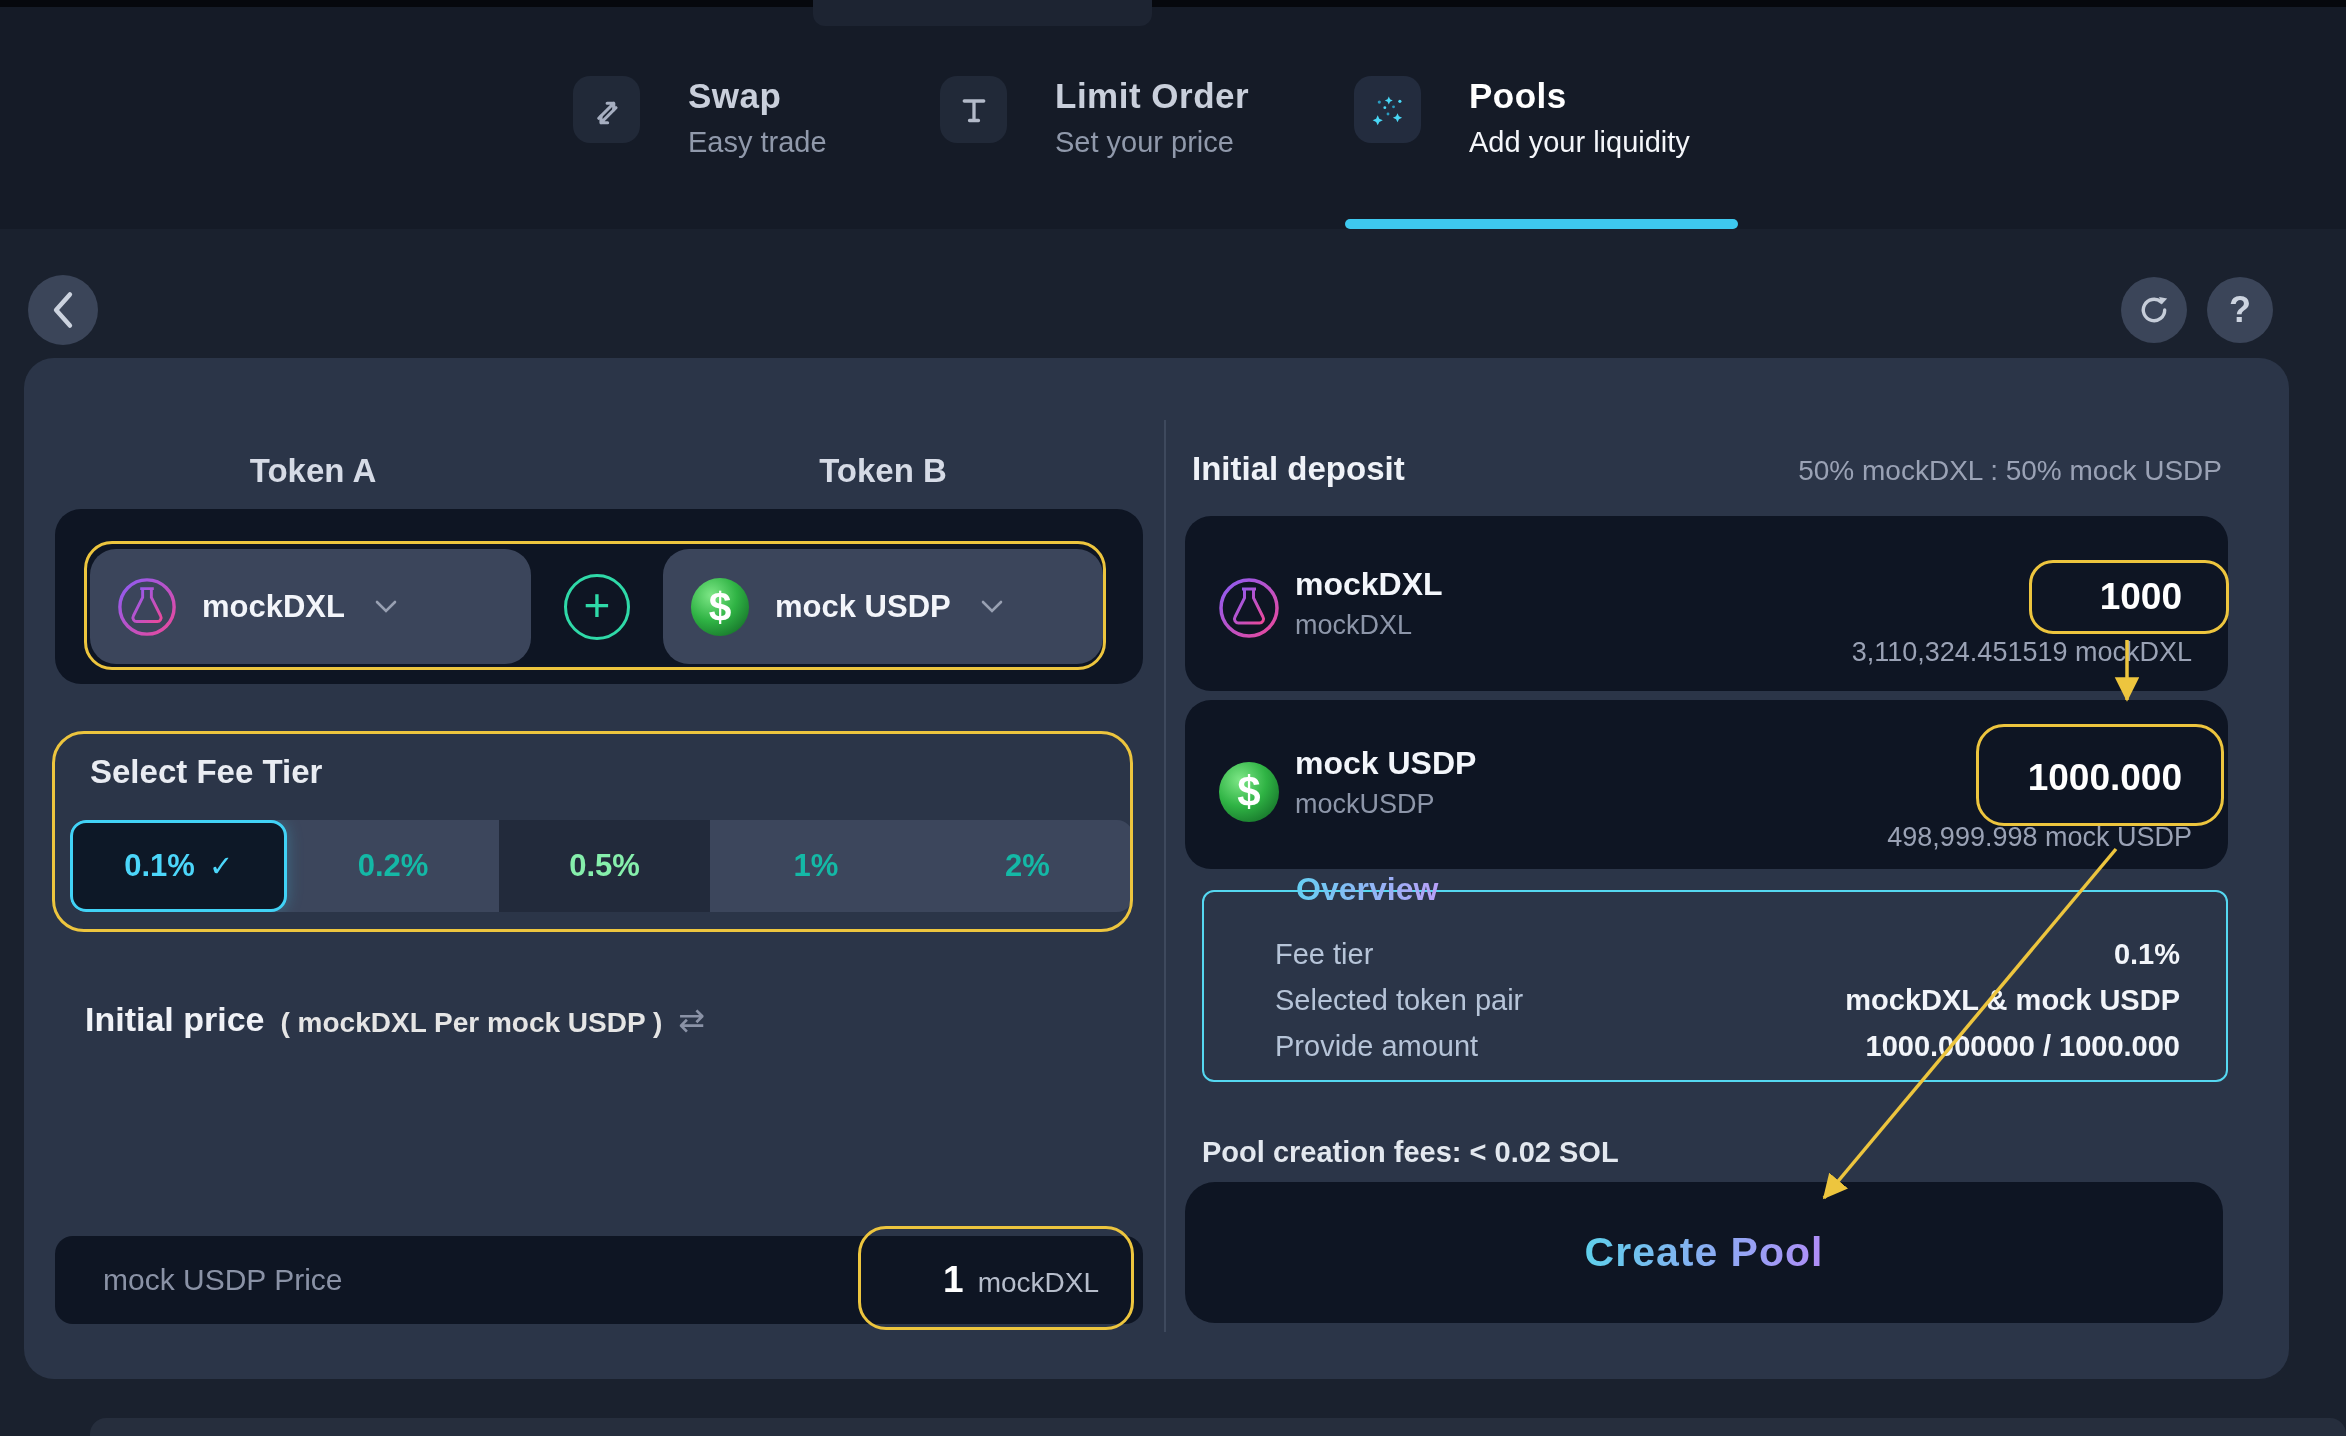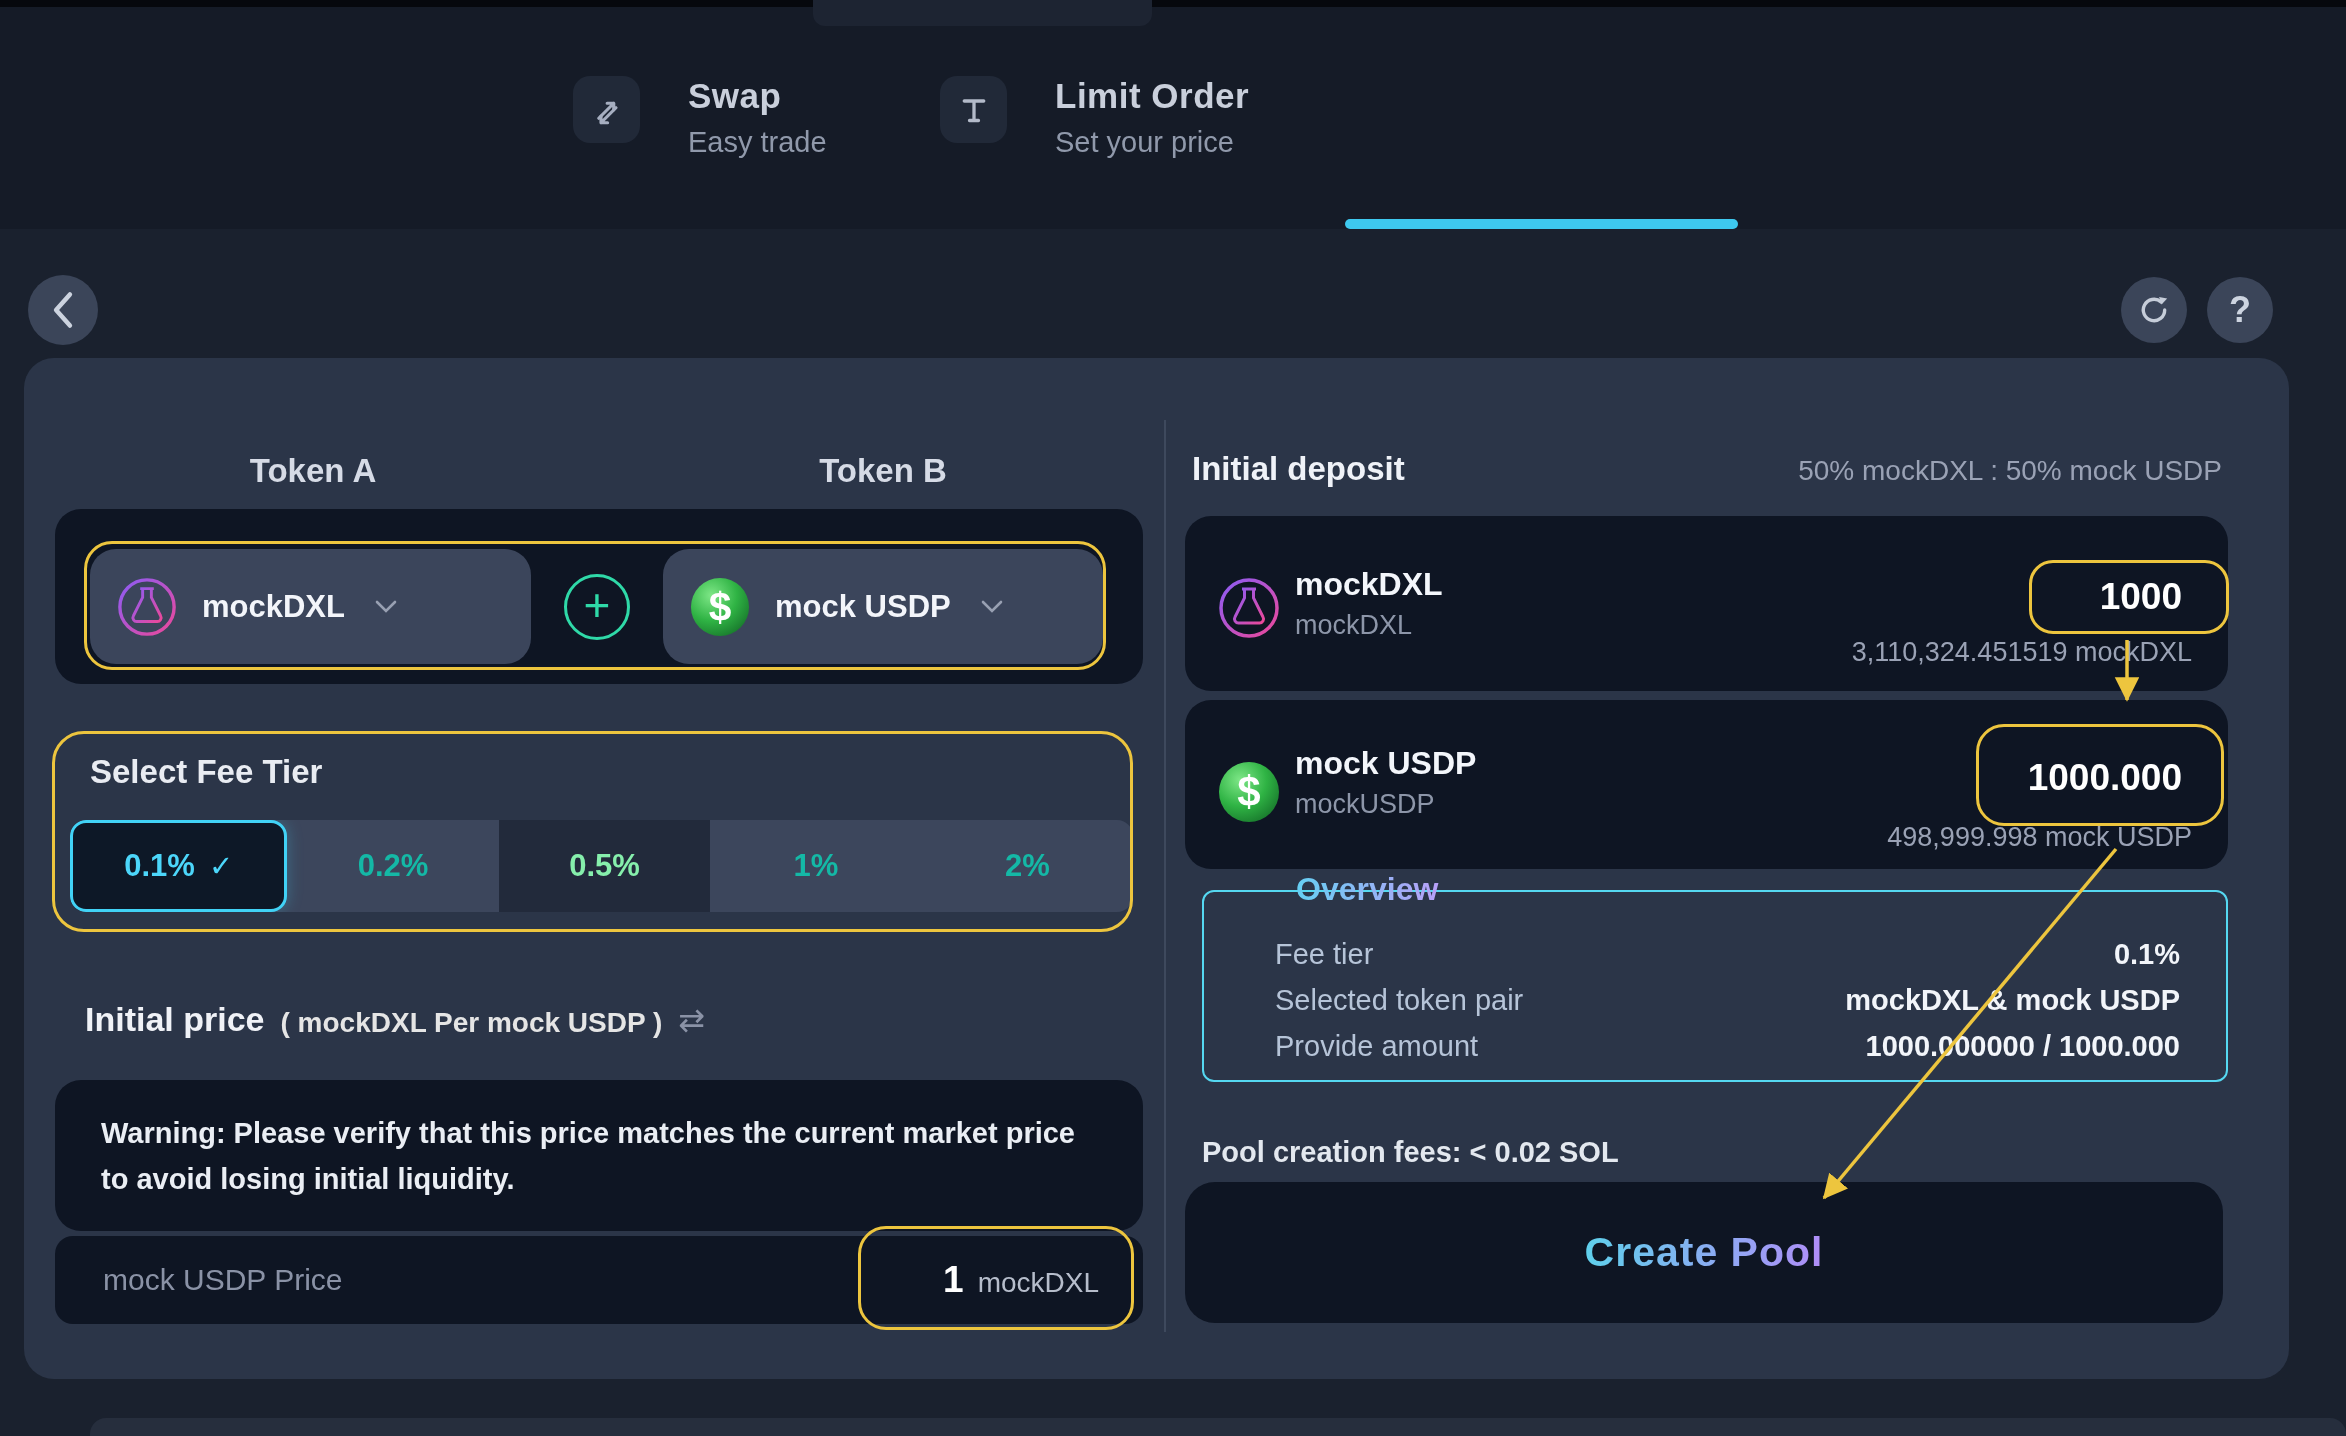--- a/index.html
+++ b/index.html
@@ -140,20 +140,38 @@
         <svg width="36" height="36" viewBox="0 0 24 24" fill="none" stroke="#b3bac9" stroke-width="2.2" stroke-linecap="round">
           <path d="M5.5 6 H18.5 M12 6 V19 M9 19 H15"></path>
         </svg>
       </div>
       <div class="tab-texts">
         <div class="tab-title">Limit Order</div>
         <div class="tab-sub">Set your price</div>
       </div>
     </div>
 
+    <div class="nav-tab active" style="left:1354px; top:76px;">
+      <div class="tab-icon">
+        <svg width="38" height="38" viewBox="0 0 24 24" fill="#49d7f5">
+          <path d="M5.5 15.3 l1 2.2 2.2 1 -2.2 1 -1 2.2 -1-2.2 -2.2-1 2.2-1 z"></path>
+          <path d="M18 14 l0.9 2 2 0.9 -2 0.9 -0.9 2 -0.9-2 -2-0.9 2-0.9 z"></path>
+          <path d="M12.5 3.5 l0.8 1.7 1.7 0.8 -1.7 0.8 -0.8 1.7 -0.8-1.7 -1.7-0.8 1.7-0.8 z"></path>
+          <circle cx="6.5" cy="7" r="1" fill="#2a9cc0"></circle>
+          <circle cx="10" cy="10.5" r="0.9" fill="#49d7f5"></circle>
+          <circle cx="15.5" cy="10" r="0.9" fill="#2a9cc0"></circle>
+          <circle cx="19.5" cy="6.5" r="1" fill="#49d7f5"></circle>
+          <circle cx="12" cy="14.5" r="0.9" fill="#2a9cc0"></circle>
+        </svg>
+      </div>
+      <div class="tab-texts">
+        <div class="tab-title">Pools</div>
+        <div class="tab-sub">Add your liquidity</div>
+      </div>
+    </div>
 
     <div class="tab-underline"></div>
   </div>
 
   <div class="content-bg"></div>
 
   <div class="circle-btn btn-back">
     <svg width="26" height="38" viewBox="0 0 14 22" fill="none" stroke="#ccd3df" stroke-width="2.6" stroke-linecap="round" stroke-linejoin="round">
       <polyline points="11,2 3,11 11,20"></polyline>
     </svg>
@@ -235,21 +253,20 @@
         <span>2%</span>
       </div>
     </div>
 
     <div class="price-title-row">
       <span class="price-title">Initial price</span>
       <span class="price-hint">( mockDXL Per mock USDP )</span>
       <span class="price-swap-glyph">⇄</span>
     </div>
 
-    <div class="dark-box warning-box">Warning: Please verify that this price matches the current market price to avoid losing initial liquidity.</div>
 
     <div class="dark-box price-input">
       <span class="price-placeholder">mock USDP Price</span>
       <span class="price-value-wrap">
         <span class="price-value">1</span>
         <span class="price-unit">mockDXL</span>
       </span>
     </div>
 
     <div class="deposit-header">

